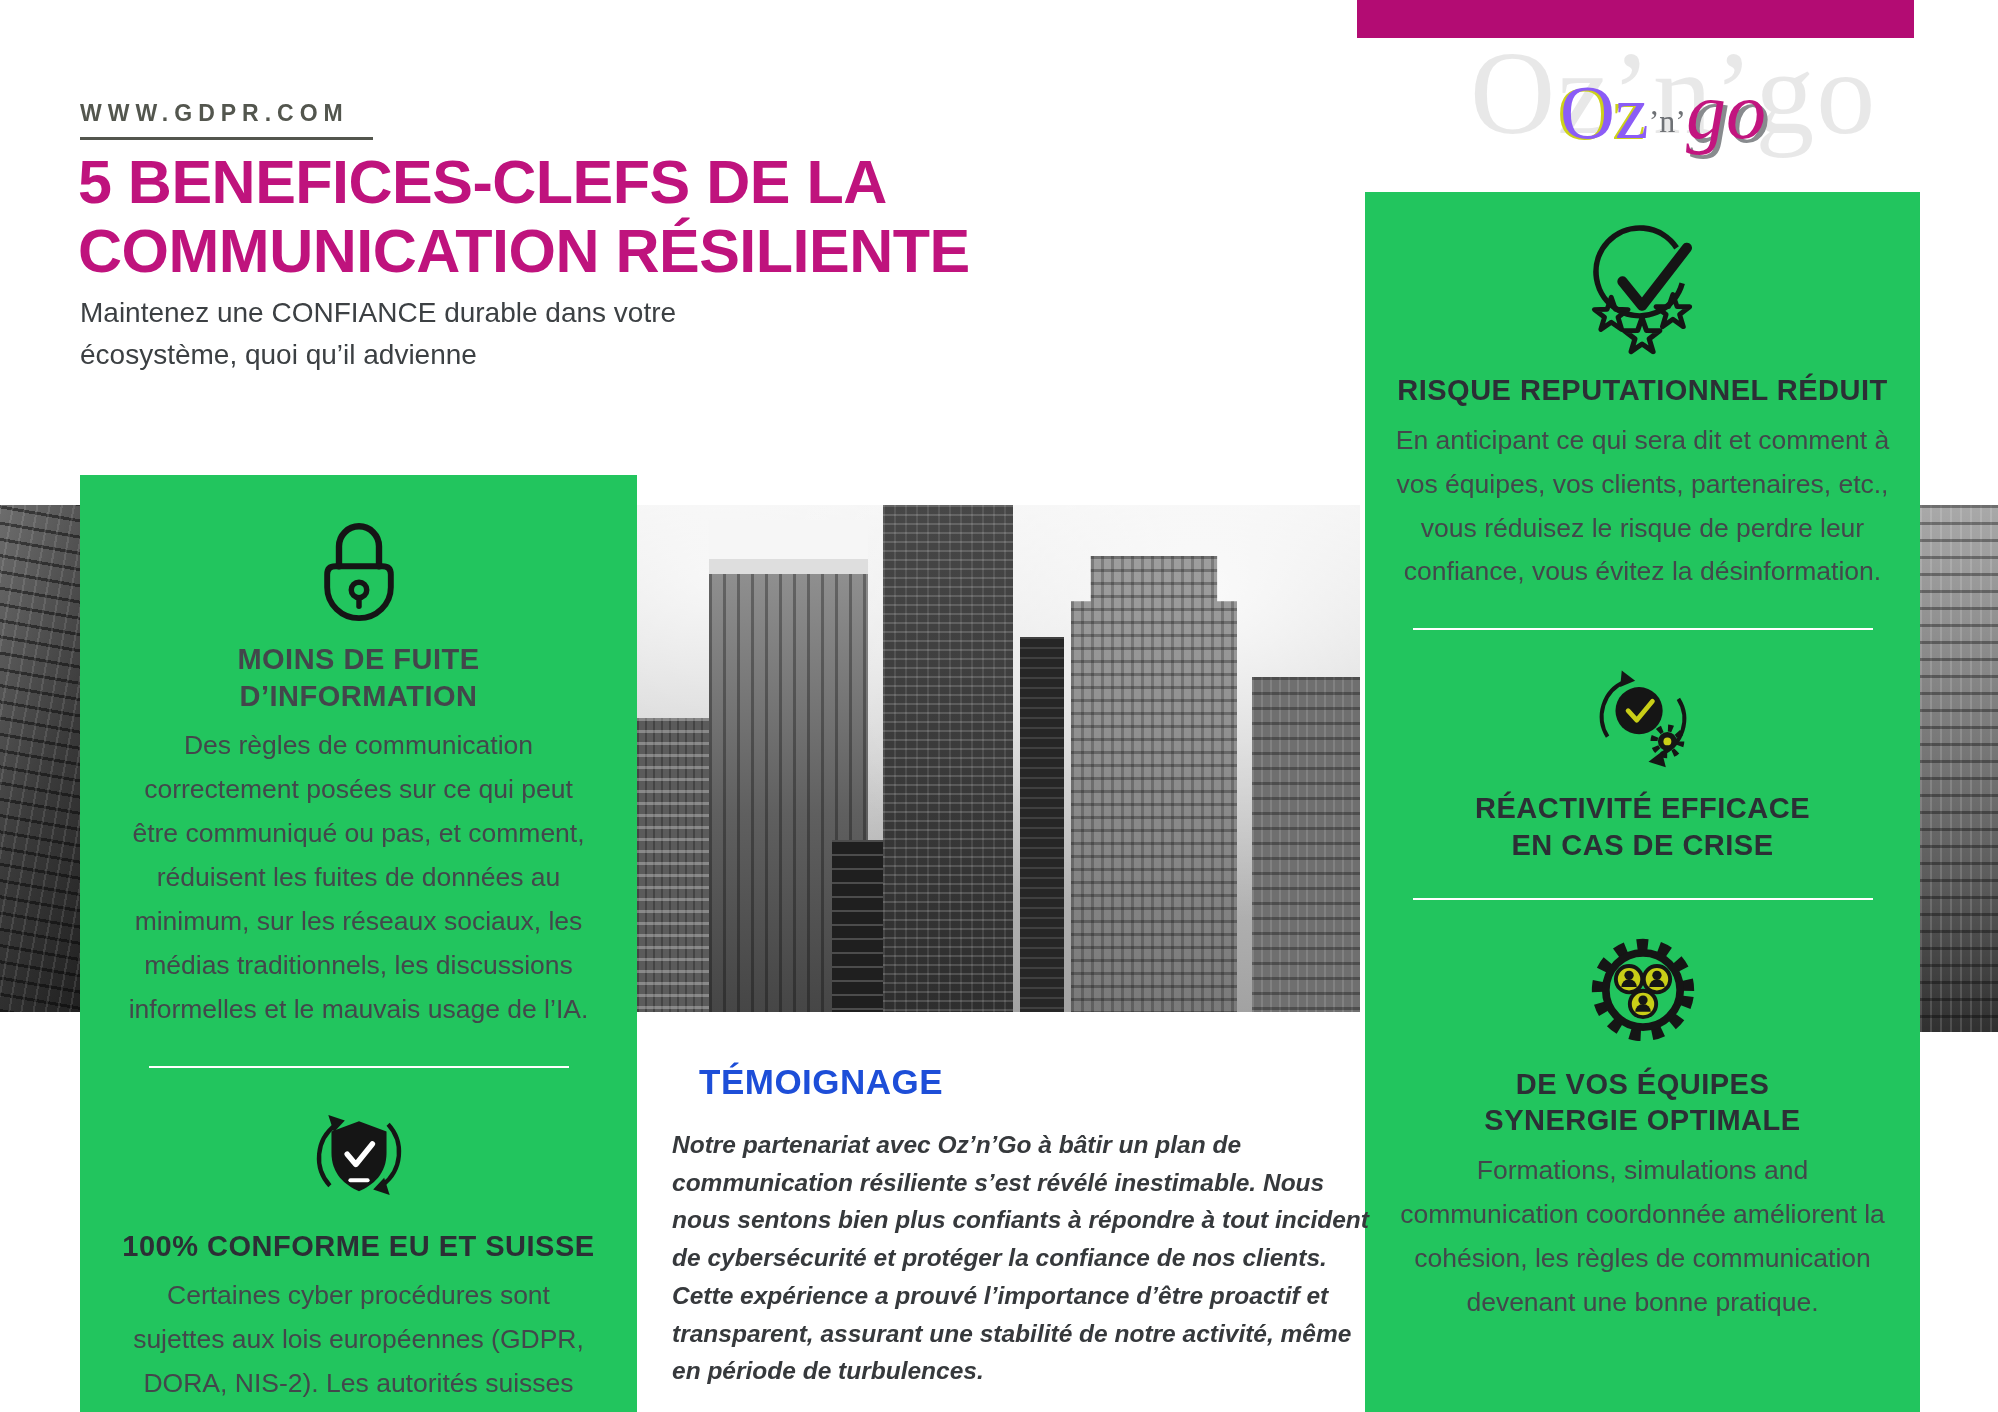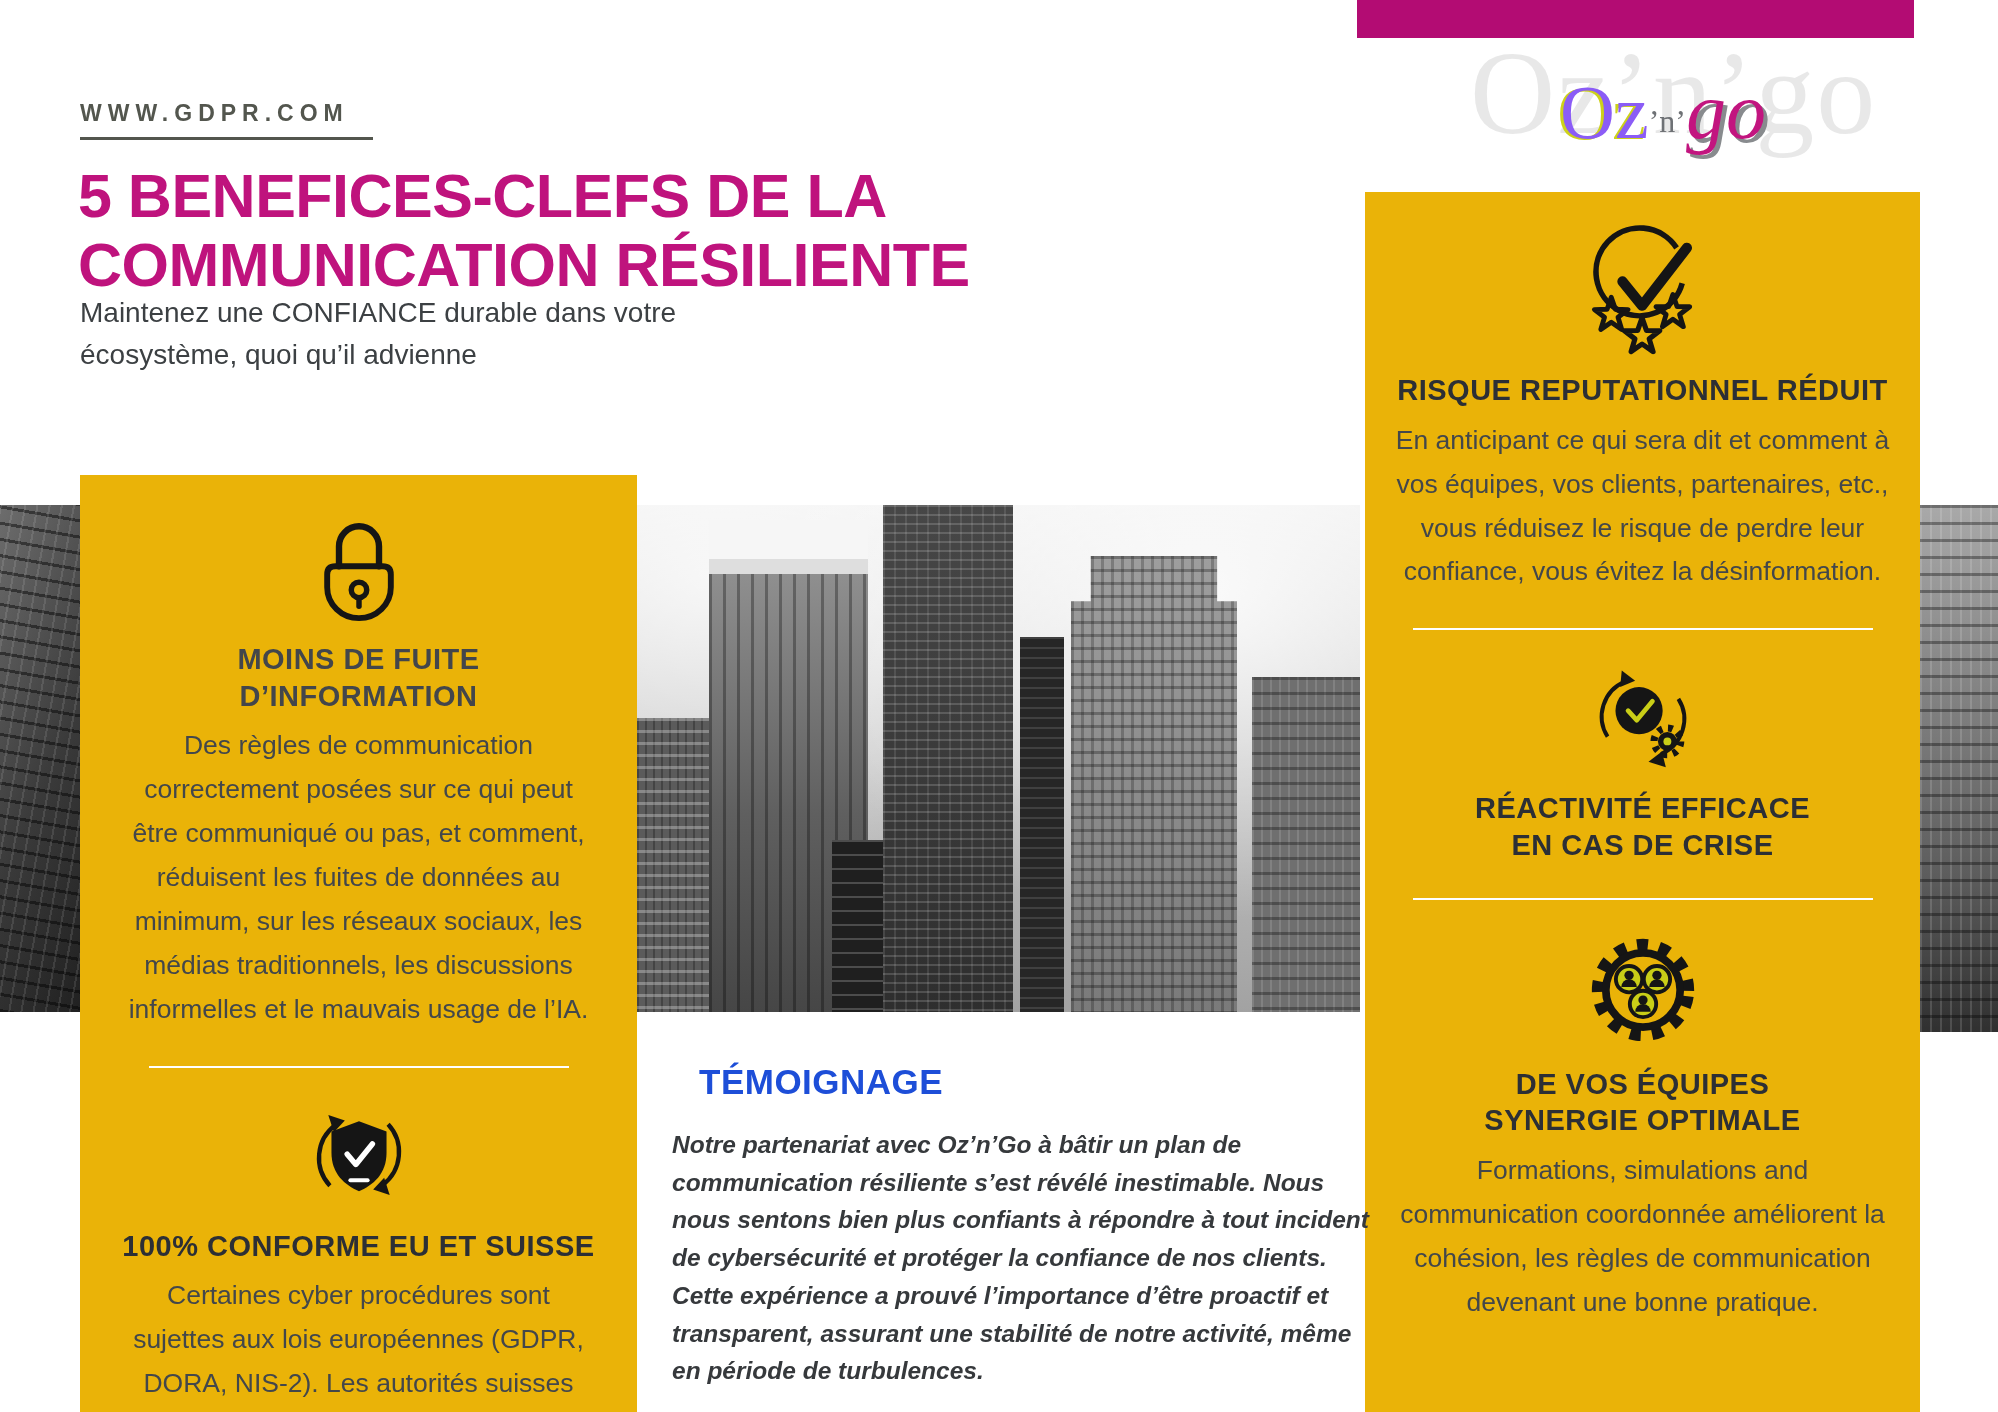--- a/index.html
+++ b/index.html
@@ -28,21 +28,21 @@
   .logo-n{
     font-family:"Liberation Serif",serif;font-size:32px;color:#6e7175;
     position:relative;top:-6px;
   }
   .logo-go{
     font-family:"Liberation Serif",serif;font-style:italic;font-size:80px;
     color:#c2157f;text-shadow:4px 4px 0 #888b8e;
   }
   .title{
     left:78px;top:148px;width:940px;font-size:61px;font-weight:bold;
-    color:#bf137d;line-height:1.13;letter-spacing:-0.5px;margin-top:14px;
+    color:#bf137d;line-height:1.13;letter-spacing:-0.5px;
   }
   .subtitle{
     left:80px;top:292px;width:740px;font-size:28px;color:#3c4043;line-height:1.5;
   }
 
   
   .photo-left{
     left:0;top:505px;width:85px;height:507px;
     background:
       repeating-linear-gradient(100deg, rgba(255,255,255,.10) 0 2px, rgba(255,255,255,0) 2px 12px),
@@ -82,21 +82,21 @@
                  repeating-linear-gradient(to right, rgba(0,0,0,.22) 0 3px, transparent 3px 10px),
                  linear-gradient(#9e9e9e,#7a7a7a);
       clip-path:polygon(0 10%,12% 10%,12% 0,88% 0,88% 10%,100% 10%,100% 100%,0 100%);}
   .t6{left:85%;width:15%;height:66%;
       background:repeating-linear-gradient(to bottom, rgba(0,0,0,.3) 0 3px, transparent 3px 15px),
                  repeating-linear-gradient(to right, rgba(255,255,255,.12) 0 2px, transparent 2px 9px),#6f6f6f;}
   .t7{left:27%;width:9%;height:34%;
       background:repeating-linear-gradient(to bottom, rgba(255,255,255,.2) 0 2px, transparent 2px 14px),#1f1f1f;}
 
   
-  .ybox{background:#eab308;text-align:center;}
+  .ybox{background:#22c55e;text-align:center;}
   .box-left{left:80px;top:475px;width:557px;height:937px;padding:8px 38px;box-sizing:border-box;}
   .box-right{left:1365px;top:192px;width:555px;height:1220px;padding:0 28px;box-sizing:border-box;}
   .benefit-icon{display:block;margin:0 auto;}
   .benefit-title{
     font-size:29px;font-weight:bold;letter-spacing:.5px;line-height:1.26;
     color:#43464b;margin:14px 0 10px;
   }
   .benefit-title.dark{color:#2c2f35;}
   .benefit-text{font-size:26.5px;color:#43474b;line-height:1.66;margin:0;}
   .divider{width:420px;height:2px;background:#ffffff;margin:34px auto 28px;}

